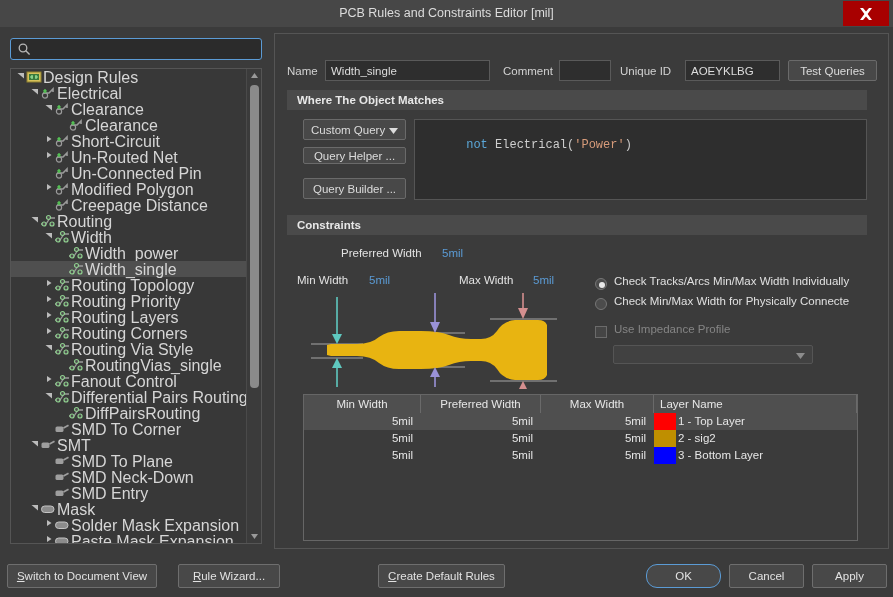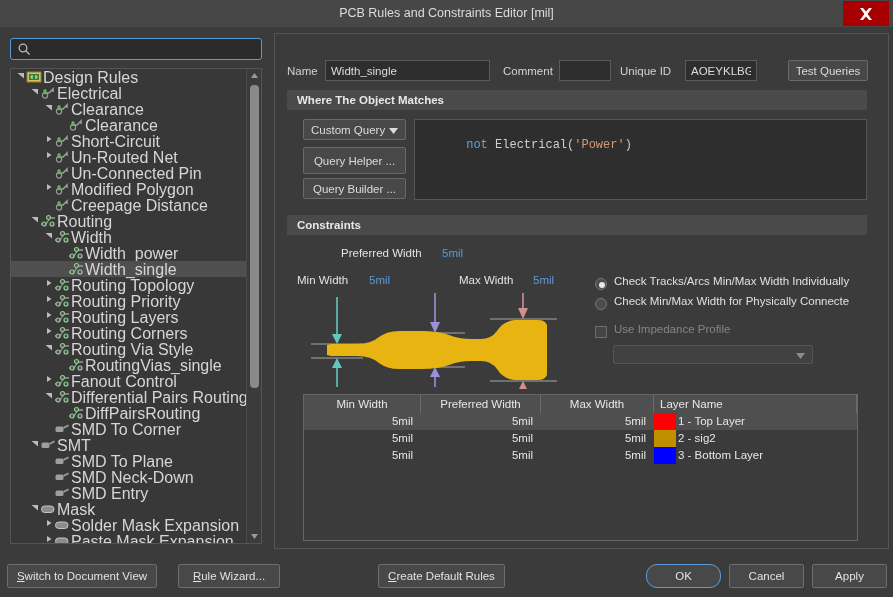--- a/index.html
+++ b/index.html
@@ -415,34 +415,34 @@
 
 <div id="right-panel">
 
   <div class="fld-label" style="left:12px; top:27px;">Name</div>
   <input class="txt-input" style="left: 50px; top: 26px; width: 165px; height: 21px;" value="Width_single">
 
   <div class="fld-label" style="left:228px; top:27px;">Comment</div>
   <input class="txt-input" style="left: 284px; top: 26px; width: 52px; height: 21px;" value="">
 
   <div class="fld-label" style="left:345px; top:27px;">Unique ID</div>
-  <input class="txt-input" style="left: 410px; top: 26px; width: 72px; height: 21px;" value="AOEYKLBG">
-
-  <button class="btn" style="left:513px; top:26px; width:80px; height:21px;">Test Queries</button>
+  <input class="txt-input" style="left: 410px; top: 26px; width: 95px; height: 21px;" value="AOEYKLBG">
+
+  <button class="btn" style="left:513px; top:26px; width:89px; height:21px;">Test Queries</button>
 
   <div class="section-hdr" style="left:12px; top:56px; width:580px; height:20px;">Where The Object Matches</div>
 
   <div class="combo" style="left:28px; top:85px; width:103px; height:21px;">
     <span class="cv">Custom Query</span>
     <svg class="carat" width="9" height="6" viewBox="0 0 9 6">
       <path d="M0,0 L9,0 L4.5,6 Z" fill="#dcdcdc"></path>
     </svg>
   </div>
 
-  <button class="btn" style="left:28px; top:113px; width:103px; height:27px;">Query Helper ...</button>
+  <button class="btn" style="left:28px; top:113px; width:103px; height:17px;">Query Helper ...</button>
   <button class="btn" style="left:28px; top:144px; width:103px; height:21px;">Query Builder ...</button>
 
   <div id="query-box" style="left:139px; top:85px; width:453px; height:81px;">
     <div id="query-text">
       <span class="kw">not</span><span> </span><span class="fn">Electrical</span><span class="pn">(</span><span class="str">'Power'</span><span class="pn">)</span>
     </div>
   </div>
 
   <div class="section-hdr" style="left:12px; top:181px; width:580px; height:20px;">Constraints</div>
 

